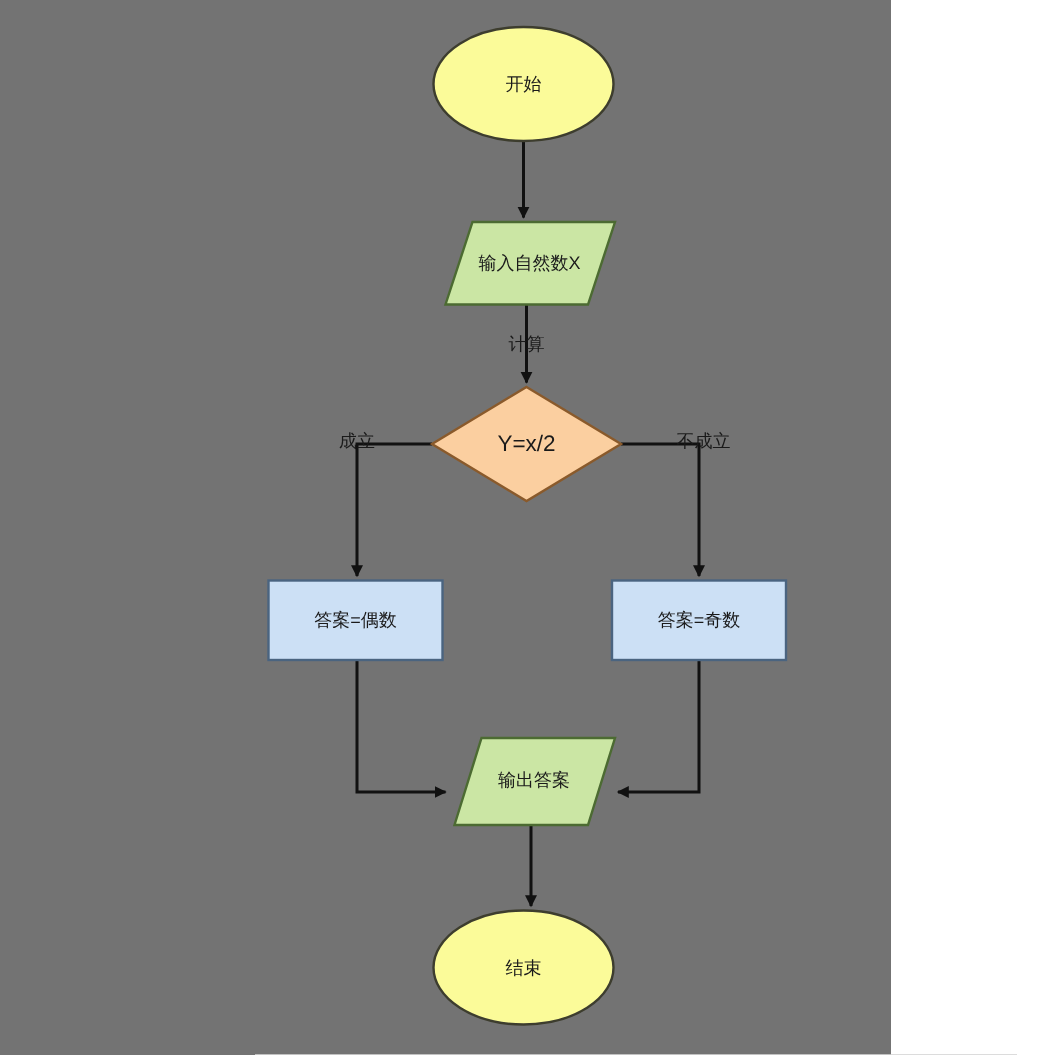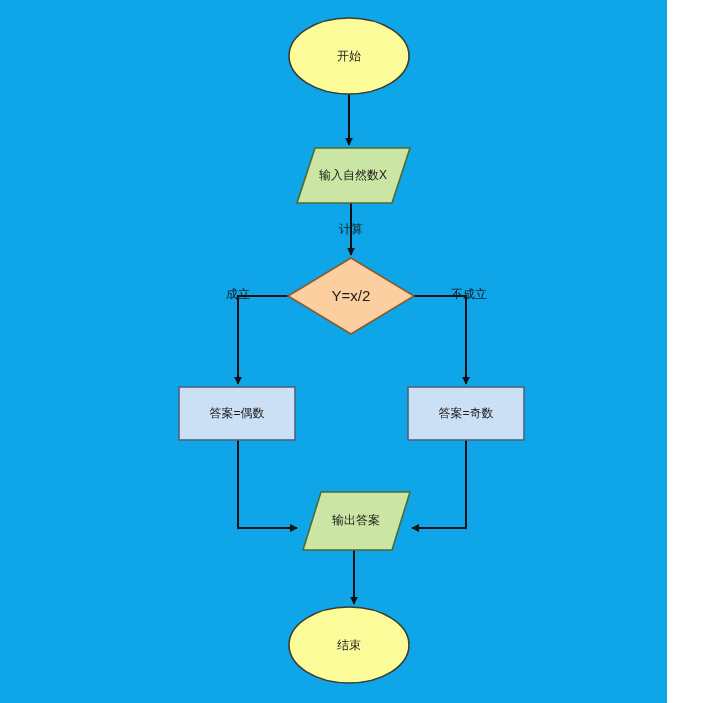--- a/index.html
+++ b/index.html
@@ -9,23 +9,23 @@
     background: #ffffff;
   }
   body {
     width: 703px;
     height: 703px;
     font-family: "Liberation Sans", "DejaVu Sans", sans-serif;
     overflow: hidden;
   }
   #canvas {
     position: relative;
-    width: 667px;
+    width: 594px;
     height: 703px;
-    background: #0ea5e9;
+    background: #737373;
   }
   #canvas svg {
     position: absolute;
     top: 0;
     left: 0;
     width: 703px;
     height: 703px;
   }
   .node-text {
     font-family: "Liberation Sans", "DejaVu Sans", sans-serif;

